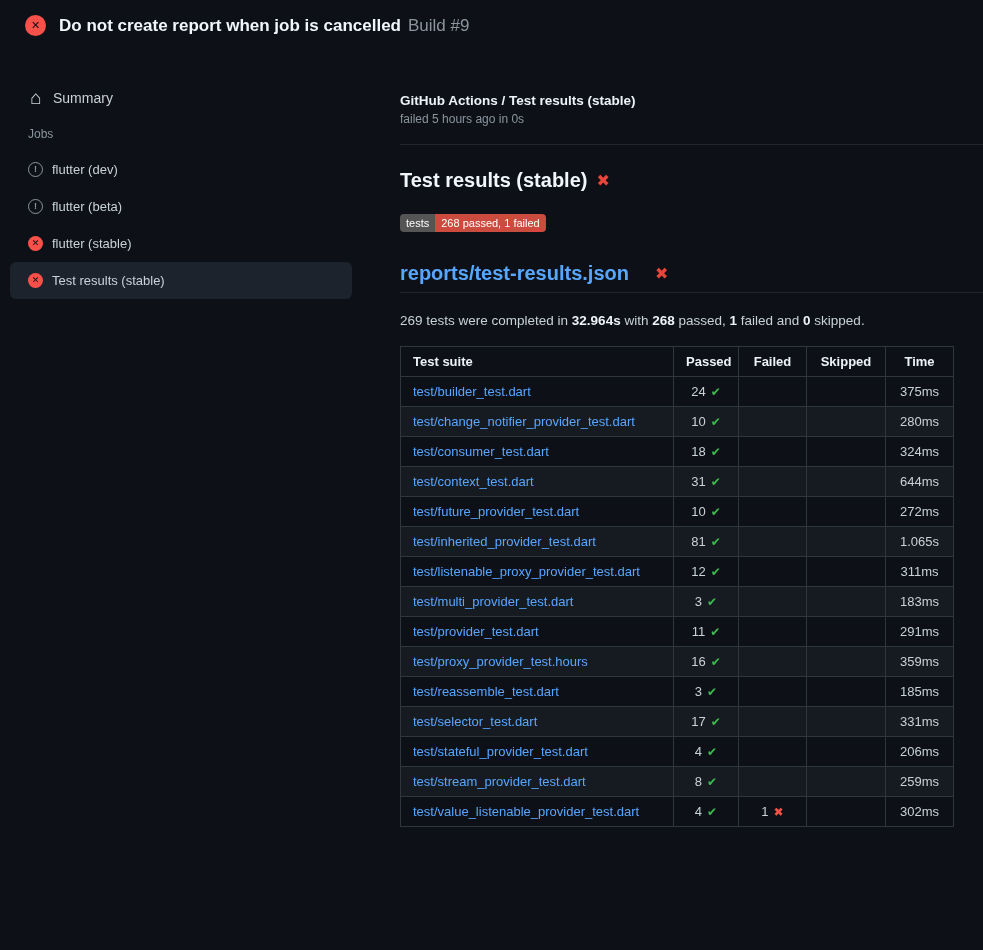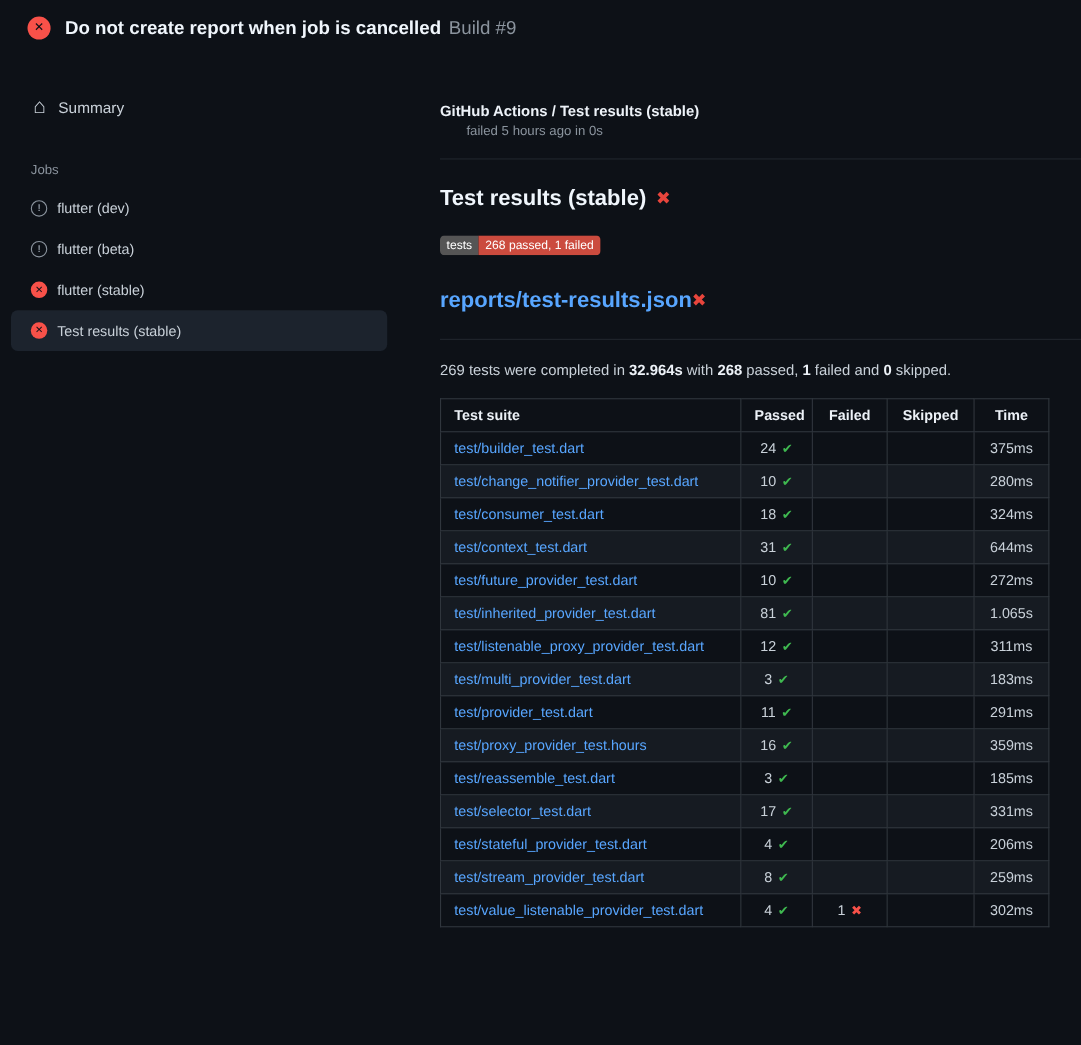--- a/index.html
+++ b/index.html
@@ -32,39 +32,39 @@
   
   .sidebar{width:400px; flex-shrink:0; padding:30px 48px 0 10px;}
   .side-item{
     display:flex; align-items:center; gap:9px; border-radius:6px;
     padding:9px 8px 9px 18px; cursor:pointer;
   }
   .side-item.selected{background:var(--selected-bg);}
   .home-icon{font-size:19px; color:var(--fg); line-height:14px; width:16px; text-align:center;}
   .side-label{font-size:14px; color:var(--fg);}
   .job-item .side-label{font-size:13px;}
-  .jobs-heading{font-size:12px; color:var(--muted); margin:32px 0 10px 18px;}
+  .jobs-heading{font-size:12px; color:var(--muted); margin:12px 0 10px 18px;}
   .status-icon{width:15px; height:15px; font-size:9px;}
   .job-item{padding-top:11px; padding-bottom:11px;}
   
   .main{flex:1; min-width:0; padding-top:42px;}
   .run-header{padding-bottom:18px; border-bottom:1px solid var(--border-subtle);}
   .breadcrumb{font-size:13.5px; font-weight:700; color:var(--bright);}
-  .run-meta{font-size:12px; color:var(--muted); margin-top:4px;margin-left:24px;}
+  .run-meta{font-size:12px; color:var(--muted); margin-top:4px;}
   .check-title-row{display:flex; align-items:center; gap:9px; margin-top:24px;}
   .check-title{font-size:20px; font-weight:700; color:#f0f6fc;}
   .heading-cross{color:var(--cross); font-size:16px; font-weight:bold; line-height:1;}
   
   .badge{display:inline-flex; margin-top:22px; border-radius:4px; overflow:hidden;
          font-size:11px; line-height:18px; color:#ffffff;}
   .badge-label{background:var(--badge-label-bg); padding:0 6px;}
   .badge-value{background:var(--badge-value-bg); padding:0 6px;}
   
-  .report-heading-row{display:flex; align-items:center; gap:0; margin-top:30px;
-                      padding-bottom:23px; border-bottom:1px solid var(--border-subtle);}
+  .report-heading-row{display:flex; align-items:center; gap:26px; margin-top:30px;
+                      padding-bottom:7px; border-bottom:1px solid var(--border-subtle);}
   .report-heading{font-size:20px; font-weight:700; color:var(--link); text-decoration:none;}
   
   .summary-line{margin-top:20px; font-size:13.5px; color:var(--fg);}
   .summary-line strong{color:var(--bright); font-weight:700;}
   
   .results-table{margin-top:18px; border-collapse:collapse; table-layout:fixed; width:553px; font-size:13px;}
   .results-table th,.results-table td{border:1px solid var(--border); padding:7px 12px; text-align:center;}
   .results-table th{font-weight:700; color:var(--bright);}
   .results-table th.th-suite,.results-table td.suite-cell{text-align:left;}
   .results-table tbody tr:nth-child(even){background:var(--row-alt);}

